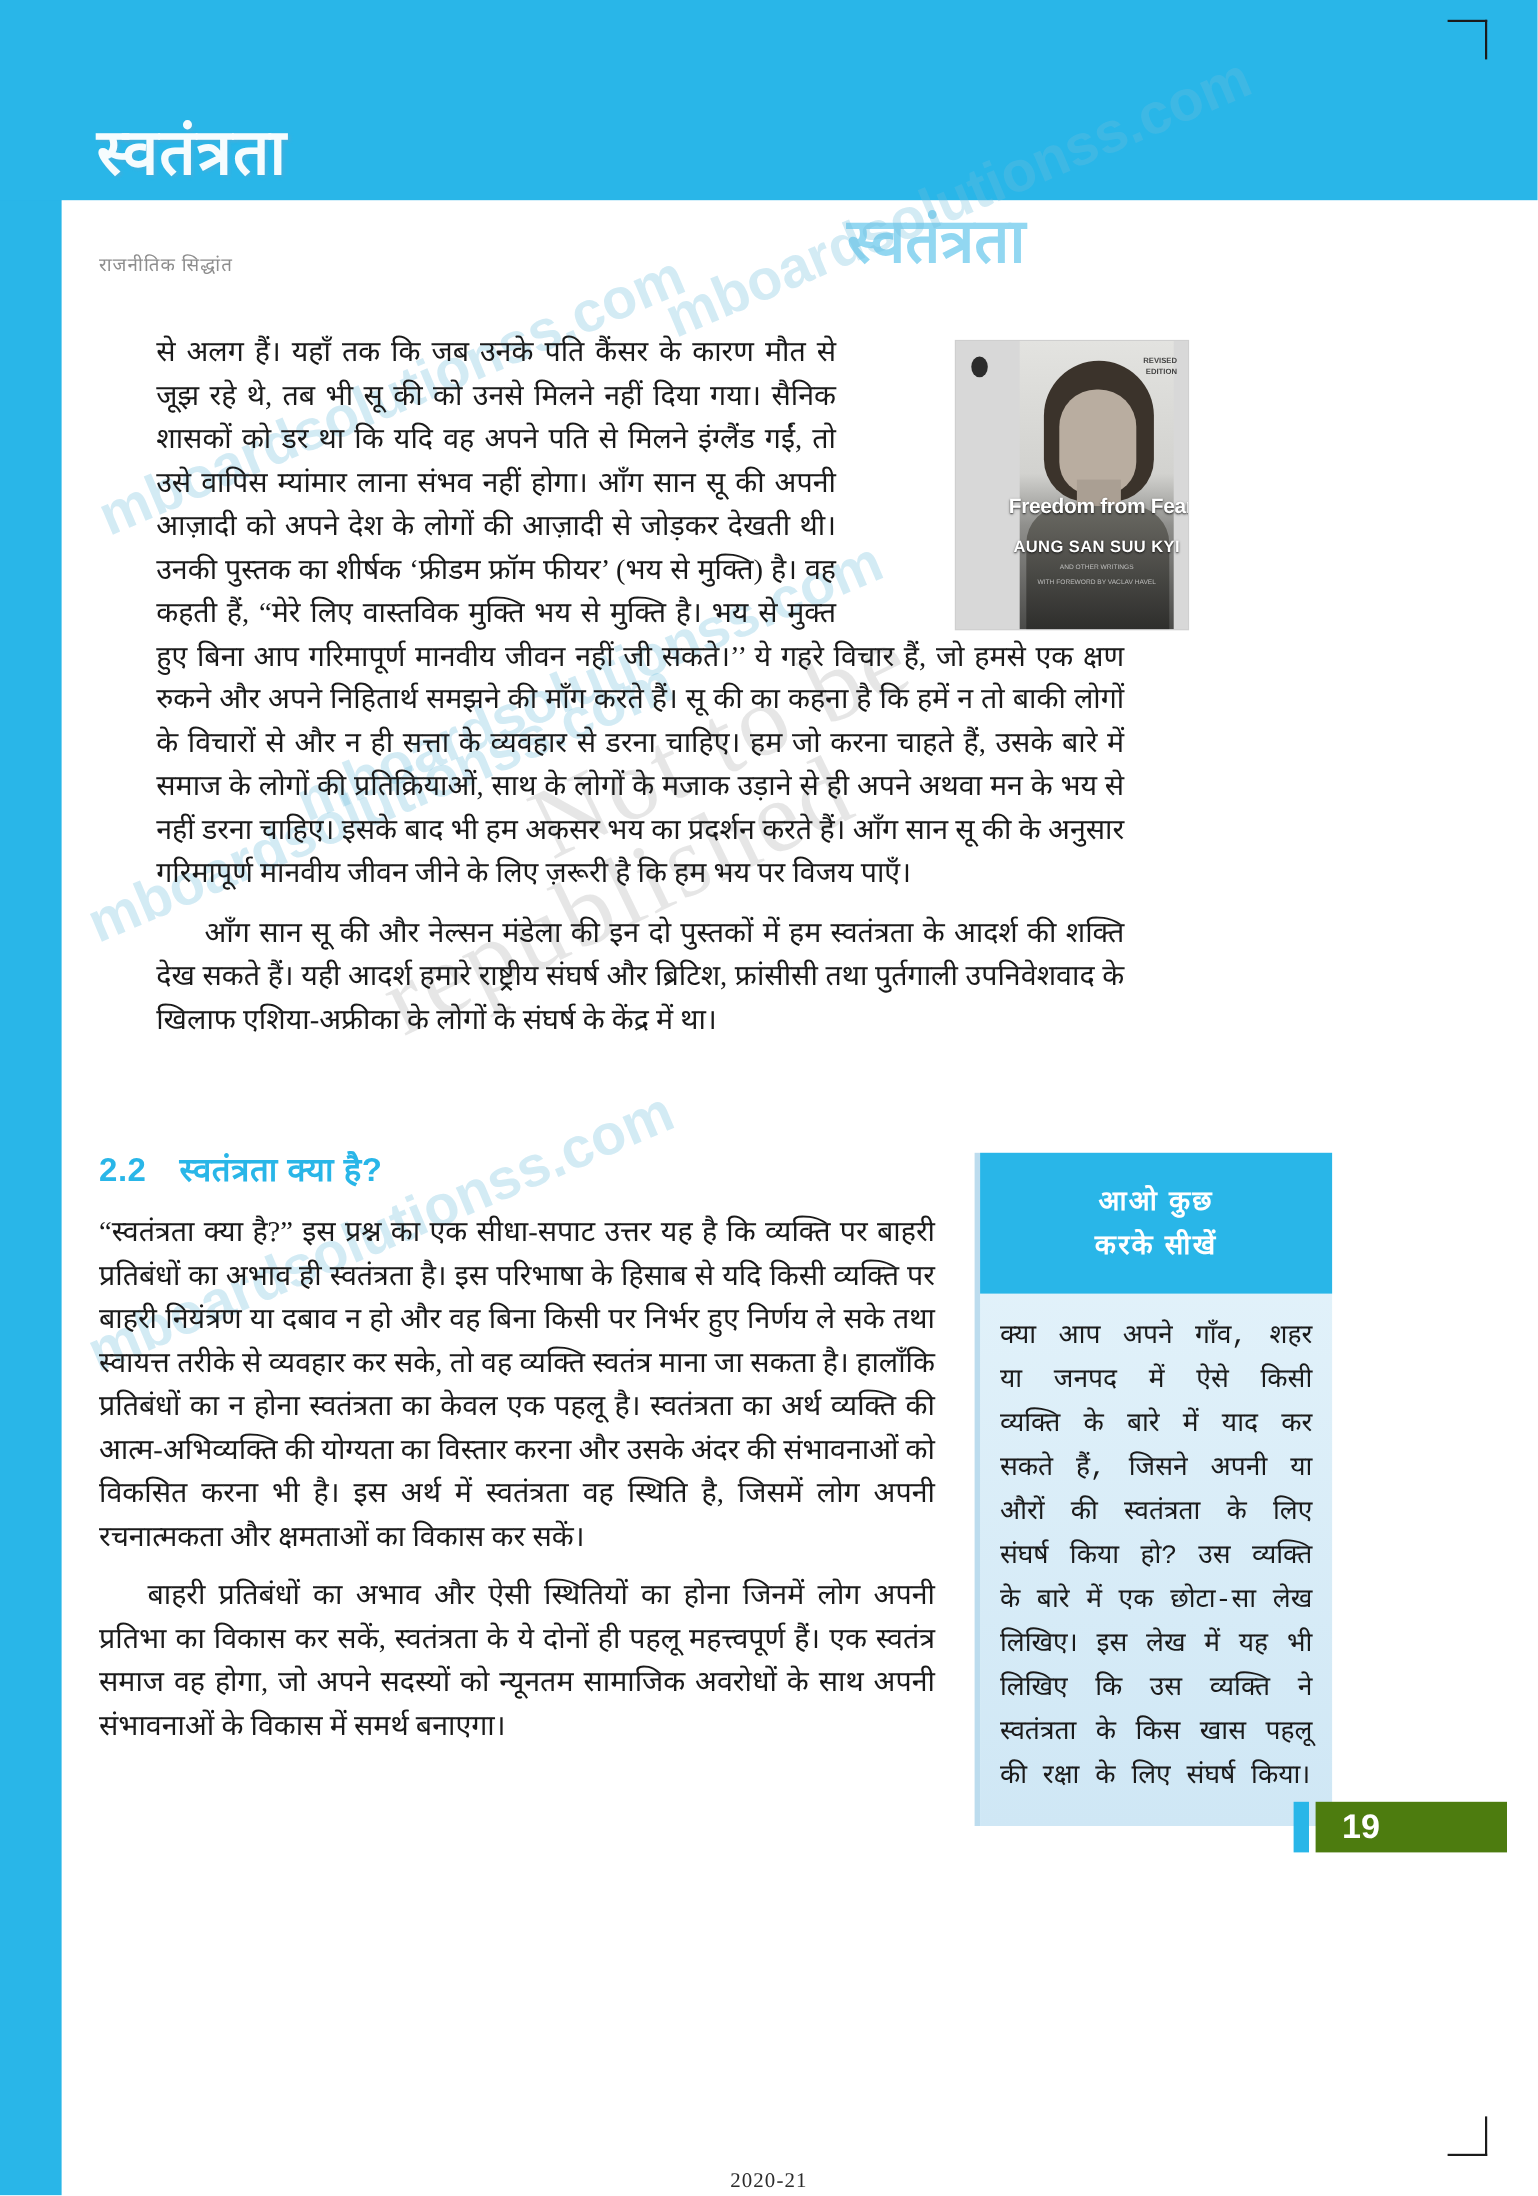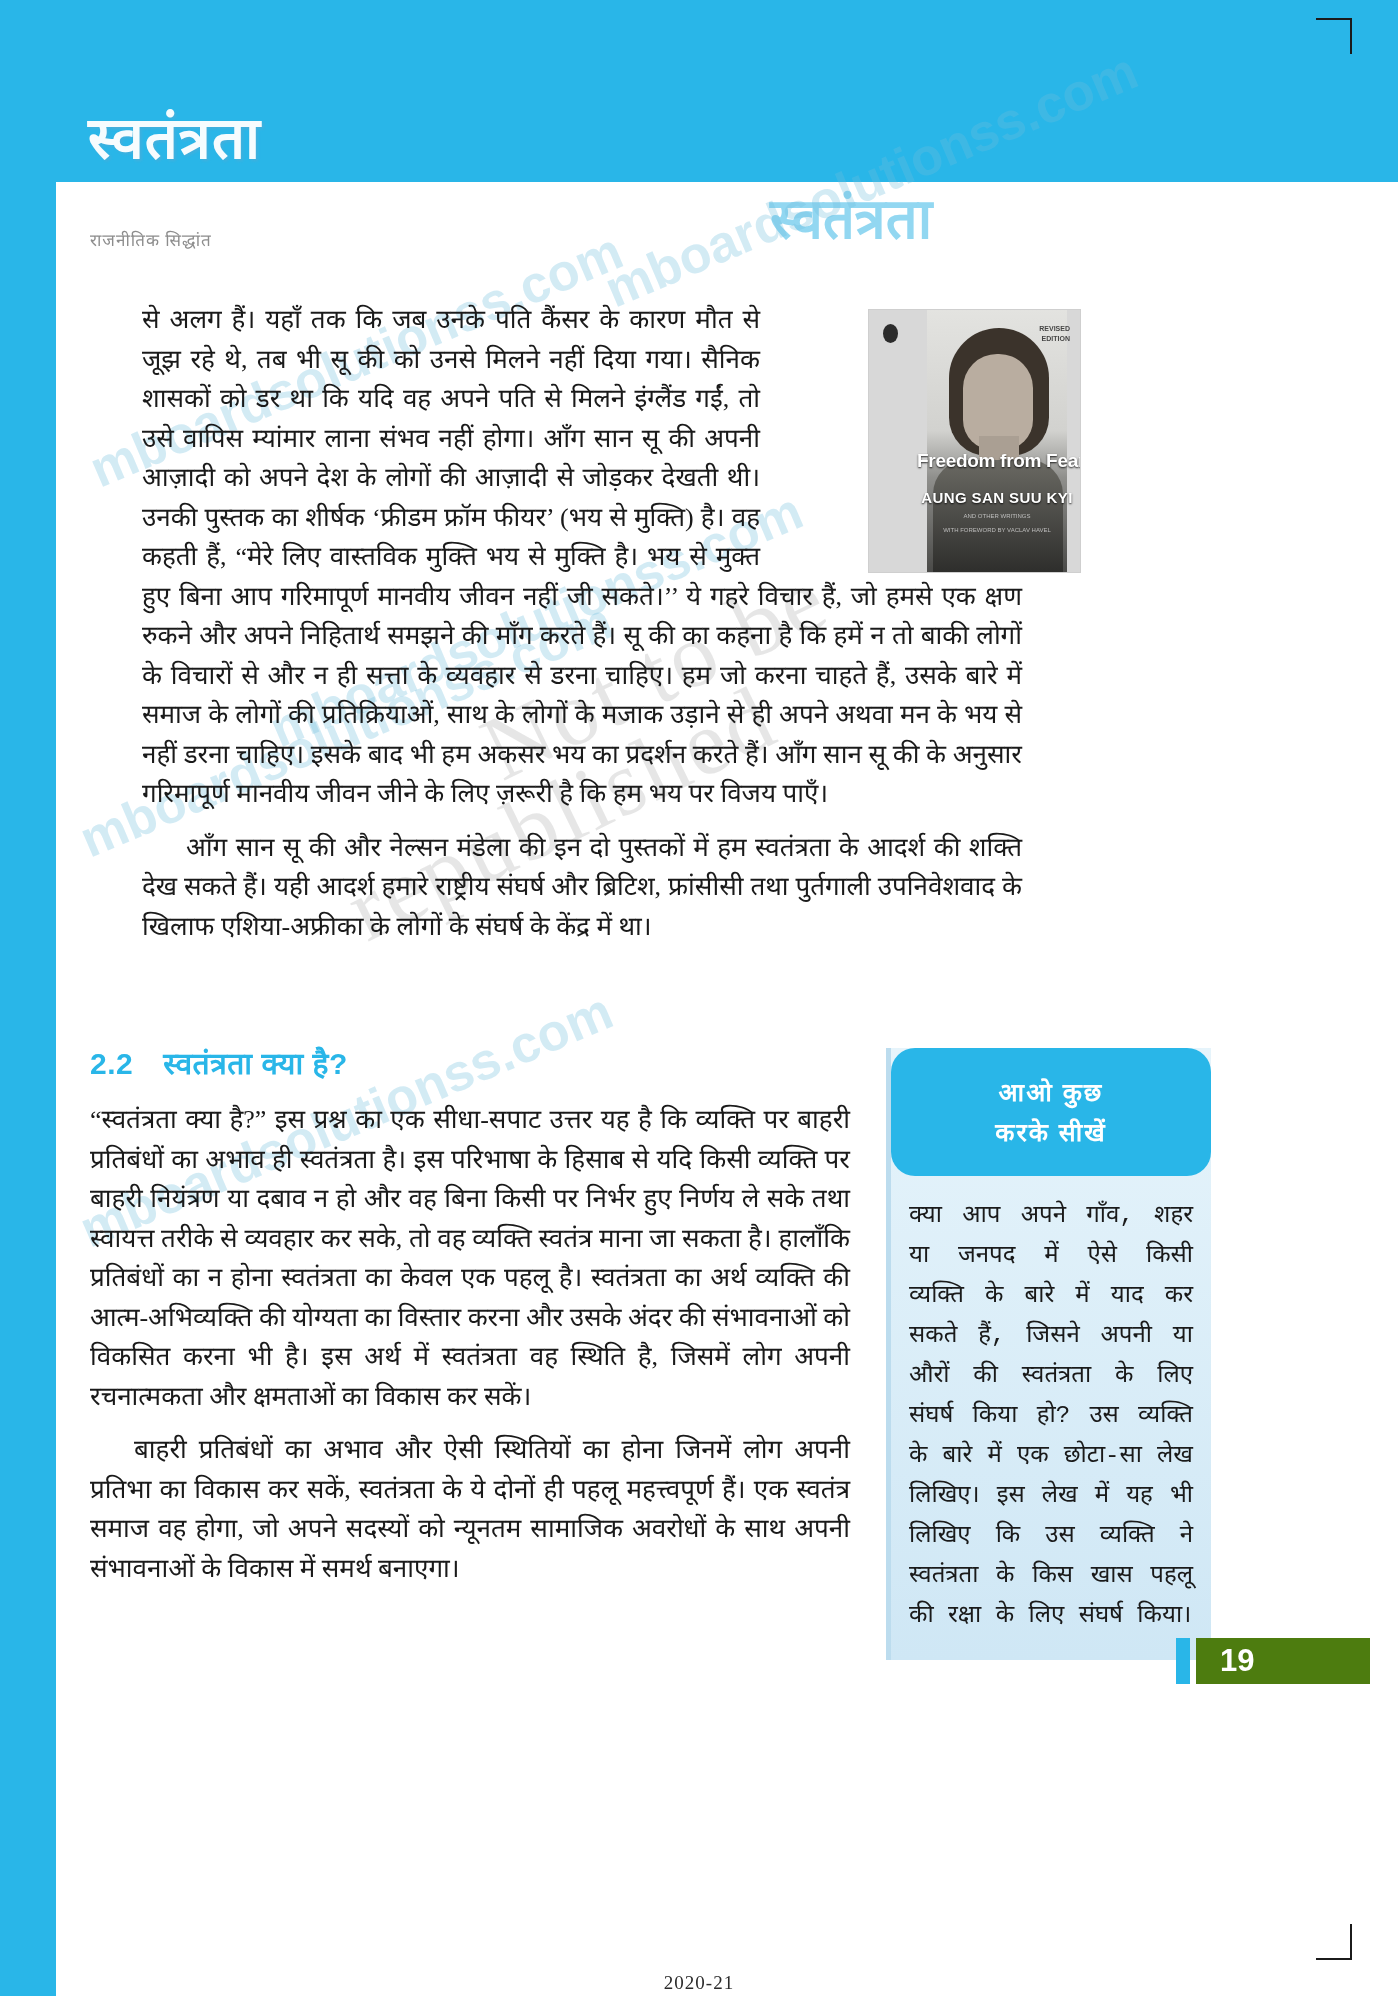--- a/index.html
+++ b/index.html
@@ -286,21 +286,20 @@
   .sidebar-head {
     background: #29b6e8;
     color: #ffffff;
     padding: 24px 10px 24px 10px;
     text-align: center;
     font-family: "Liberation Sans", sans-serif;
     font-size: 25px;
     font-weight: 600;
     line-height: 40px;
     letter-spacing: 2px;
-    border-radius: 24px;
   }
   .sidebar-body {
     padding: 20px 18px 24px 18px;
     font-size: 24px;
     line-height: 40px;
     color: #1a1a1a;
     text-align: justify;
     font-family: Liberation Mono, monospace;
   }
 

